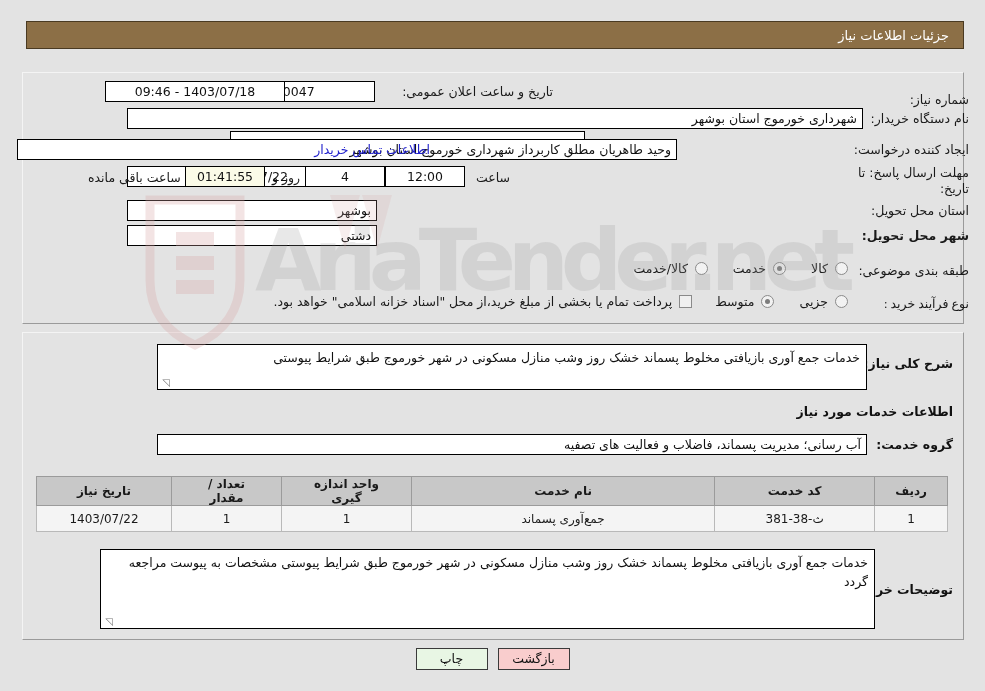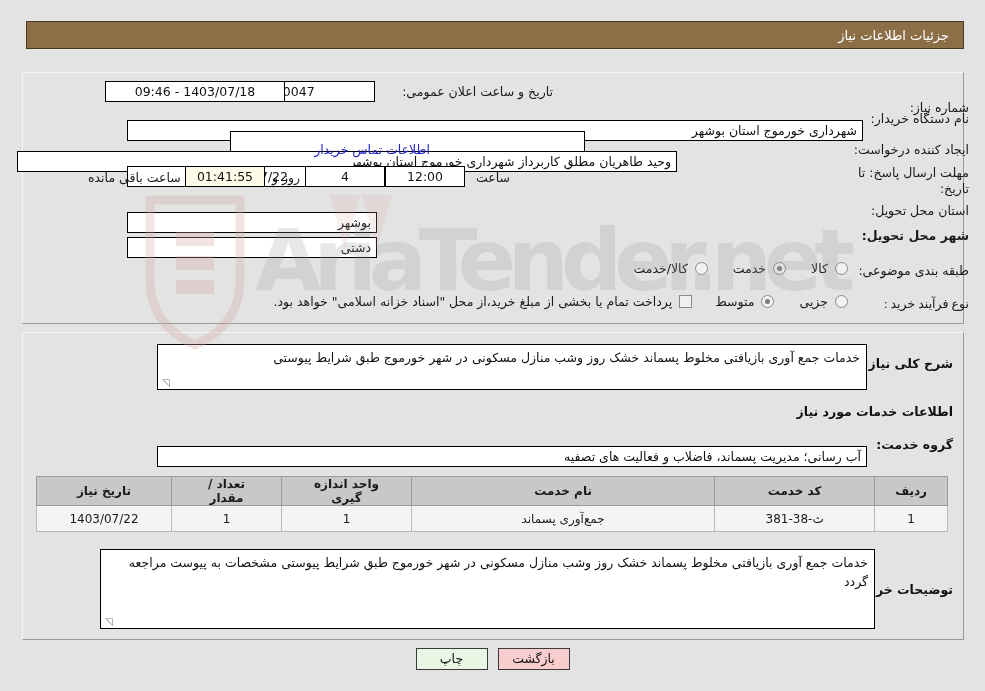--- a/index.html
+++ b/index.html
@@ -63,21 +63,21 @@
     height: 21px;
     font-size: 12.5px;
     font-family: "DejaVu Sans", "Liberation Sans", sans-serif;
     color: #111;
     padding: 0 5px;
     text-align: center;
     line-height: 19px;
     overflow: hidden;
     direction: rtl;
   }
-  .finput.rtltext { text-align: right; margin-top: 12px; }
+  .finput.rtltext { text-align: right; }
   .finput.countdown { background: #fbfbe8; }
 
   .link-blue {
     color: #2222cc;
     font-size: 12.5px;
     text-decoration: none;
     cursor: pointer;
   }
 
   
@@ -205,21 +205,21 @@
     <text x="255" y="130" textLength="600">AriaTender.net</text>
   </g>
   <g opacity="0.18">
     <path d="M330 35 L360 35 L345 90 Z" fill="#d8a7a7"></path>
     <path d="M362 35 L392 35 L377 90 Z" fill="#d8a7a7"></path>
   </g>
 </svg>
 
 <div class="panel" id="panel-top"></div>
 
-<div class="lab-col" style="top:100px;">شماره نیاز:</div>
+<div class="lab-col" style="top:92px;">شماره نیاز:</div>
 <div class="finput" style="position:absolute; right:610px; top:81px; width:248px;">1103050079000047</div>
 <div style="position:absolute; right:432px; top:84px;" class="flabel">تاریخ و ساعت اعلان عمومی:</div>
 
 <div class="finput" style="position:absolute; left:105px; top:81px; width:180px;">1403/07/18 - 09:46</div>
 
 <div class="lab-col" style="top:111px;">نام دستگاه خریدار:</div>
 <div class="finput rtltext" style="position:absolute; right:122px; top:108px; width:736px;">شهرداری خورموج استان بوشهر</div>
 <div class="finput" style="position:absolute; left:230px; top:131px; width:355px; height:21px;"></div>
 
 <div class="lab-col" style="top:142px;">ایجاد کننده درخواست:</div>

